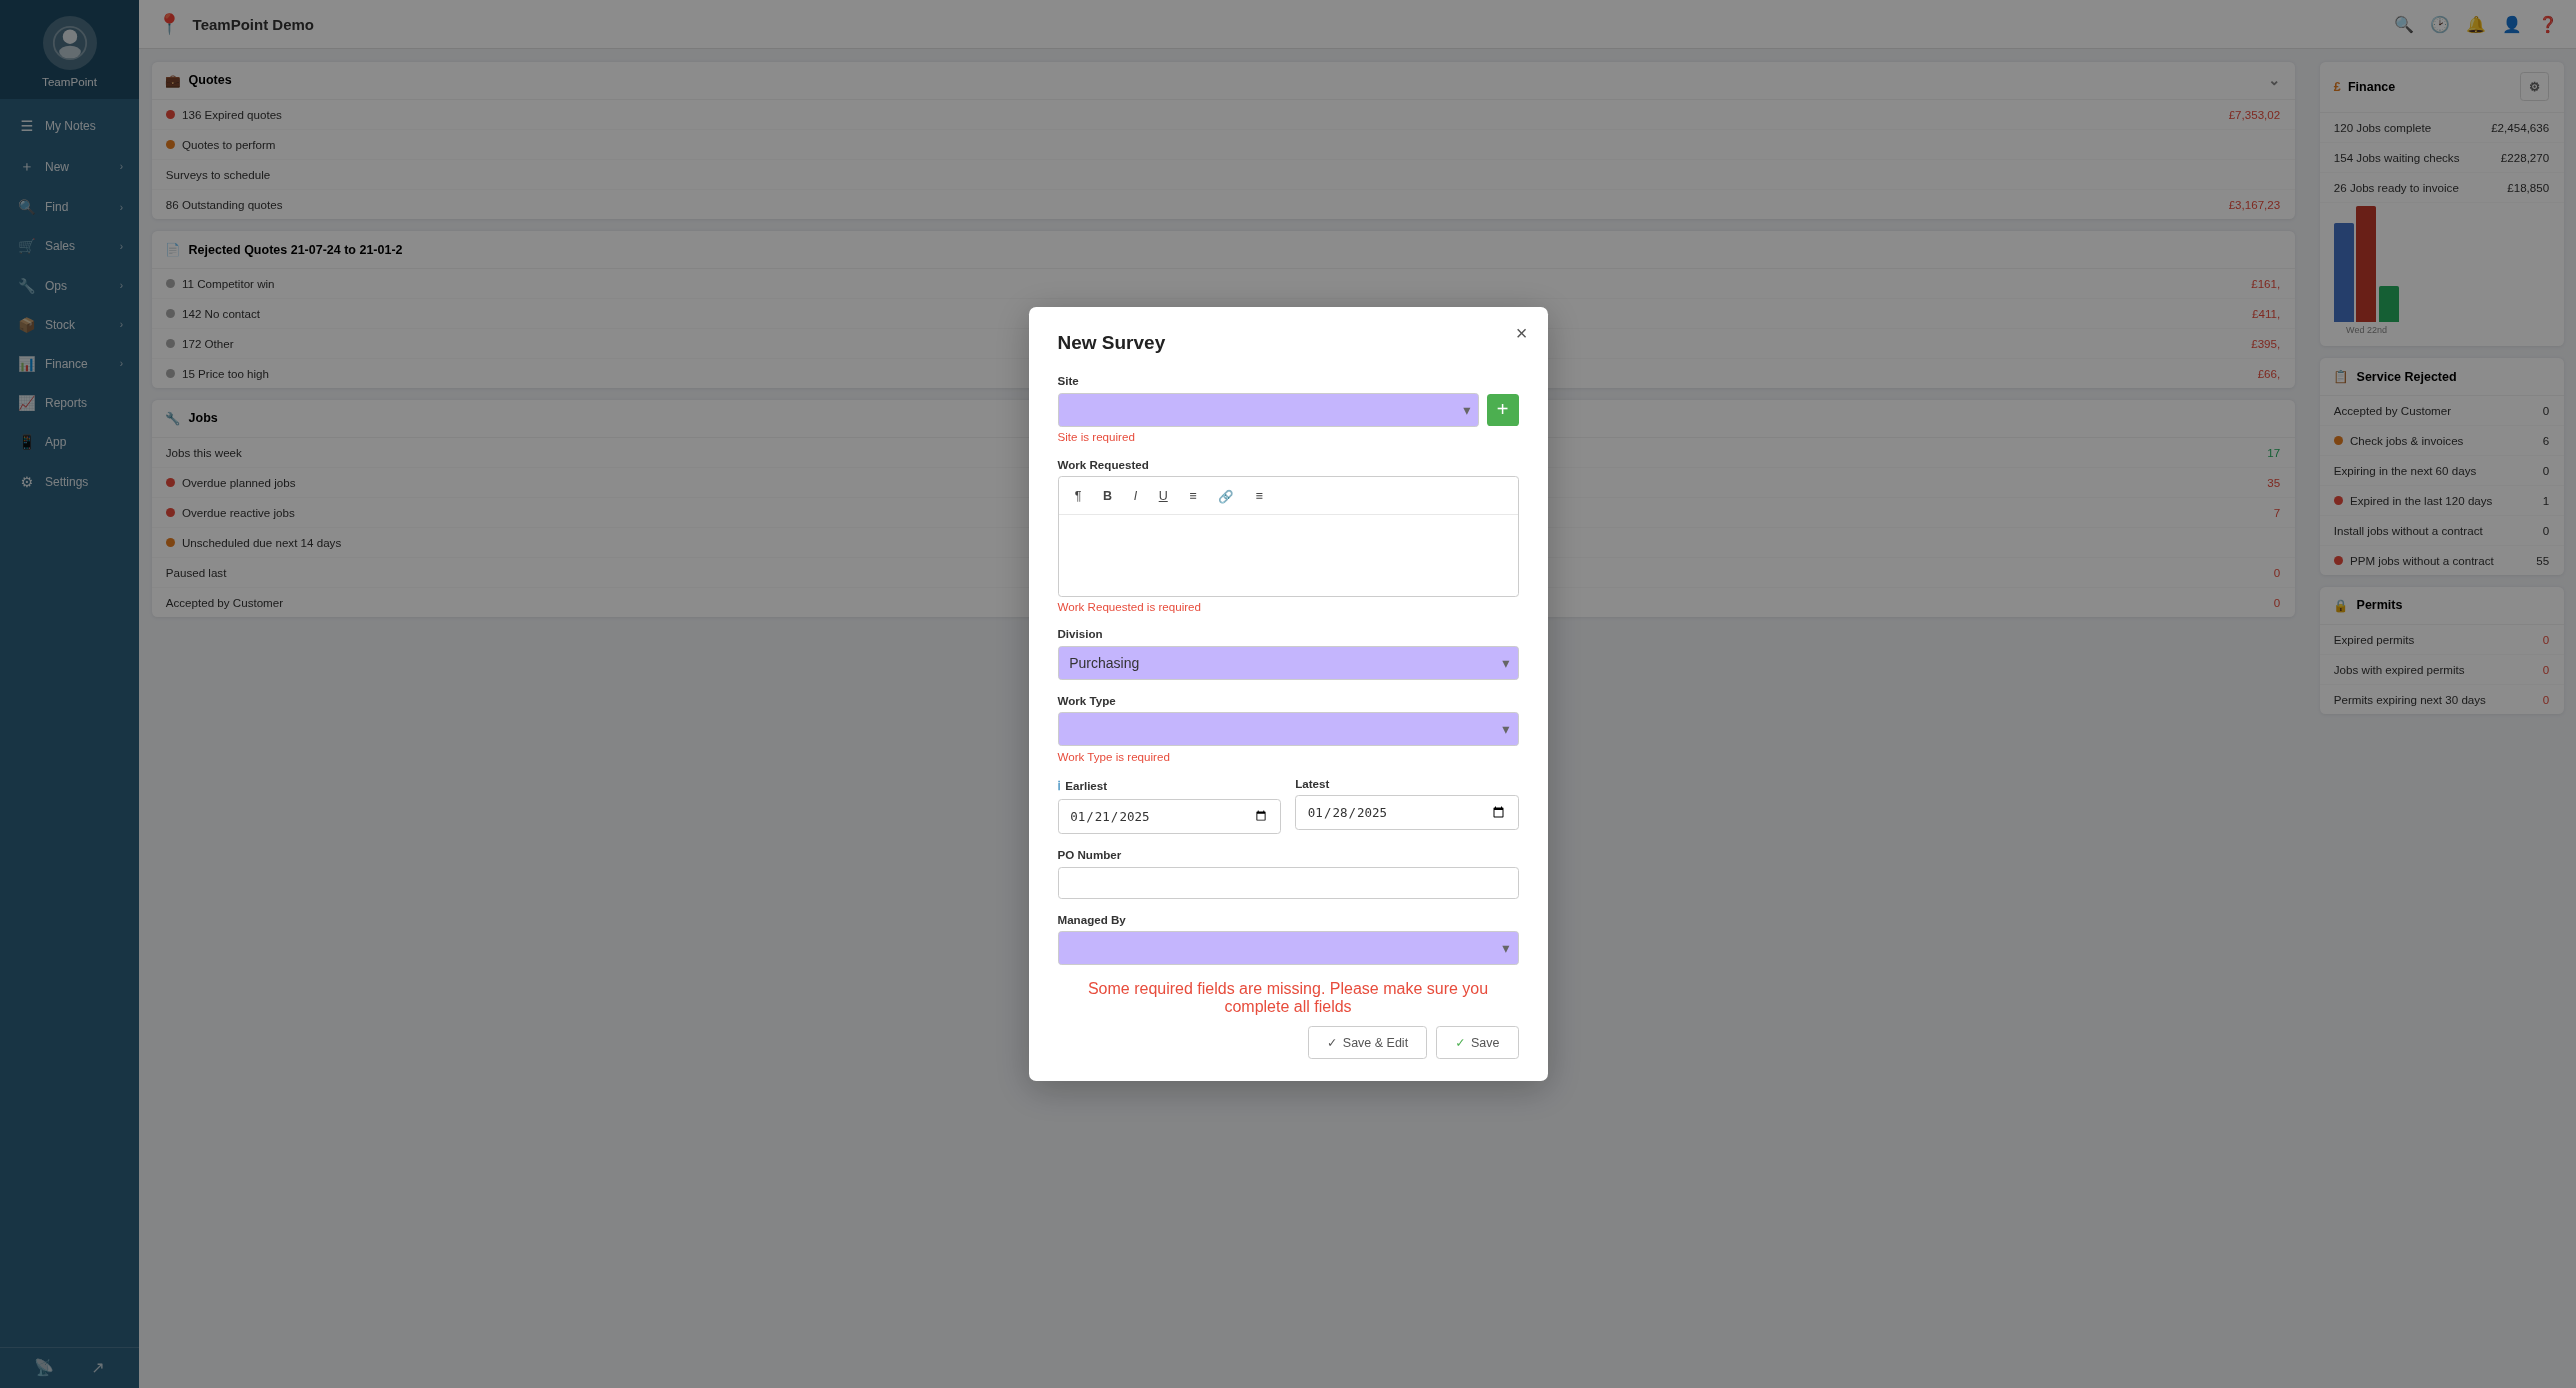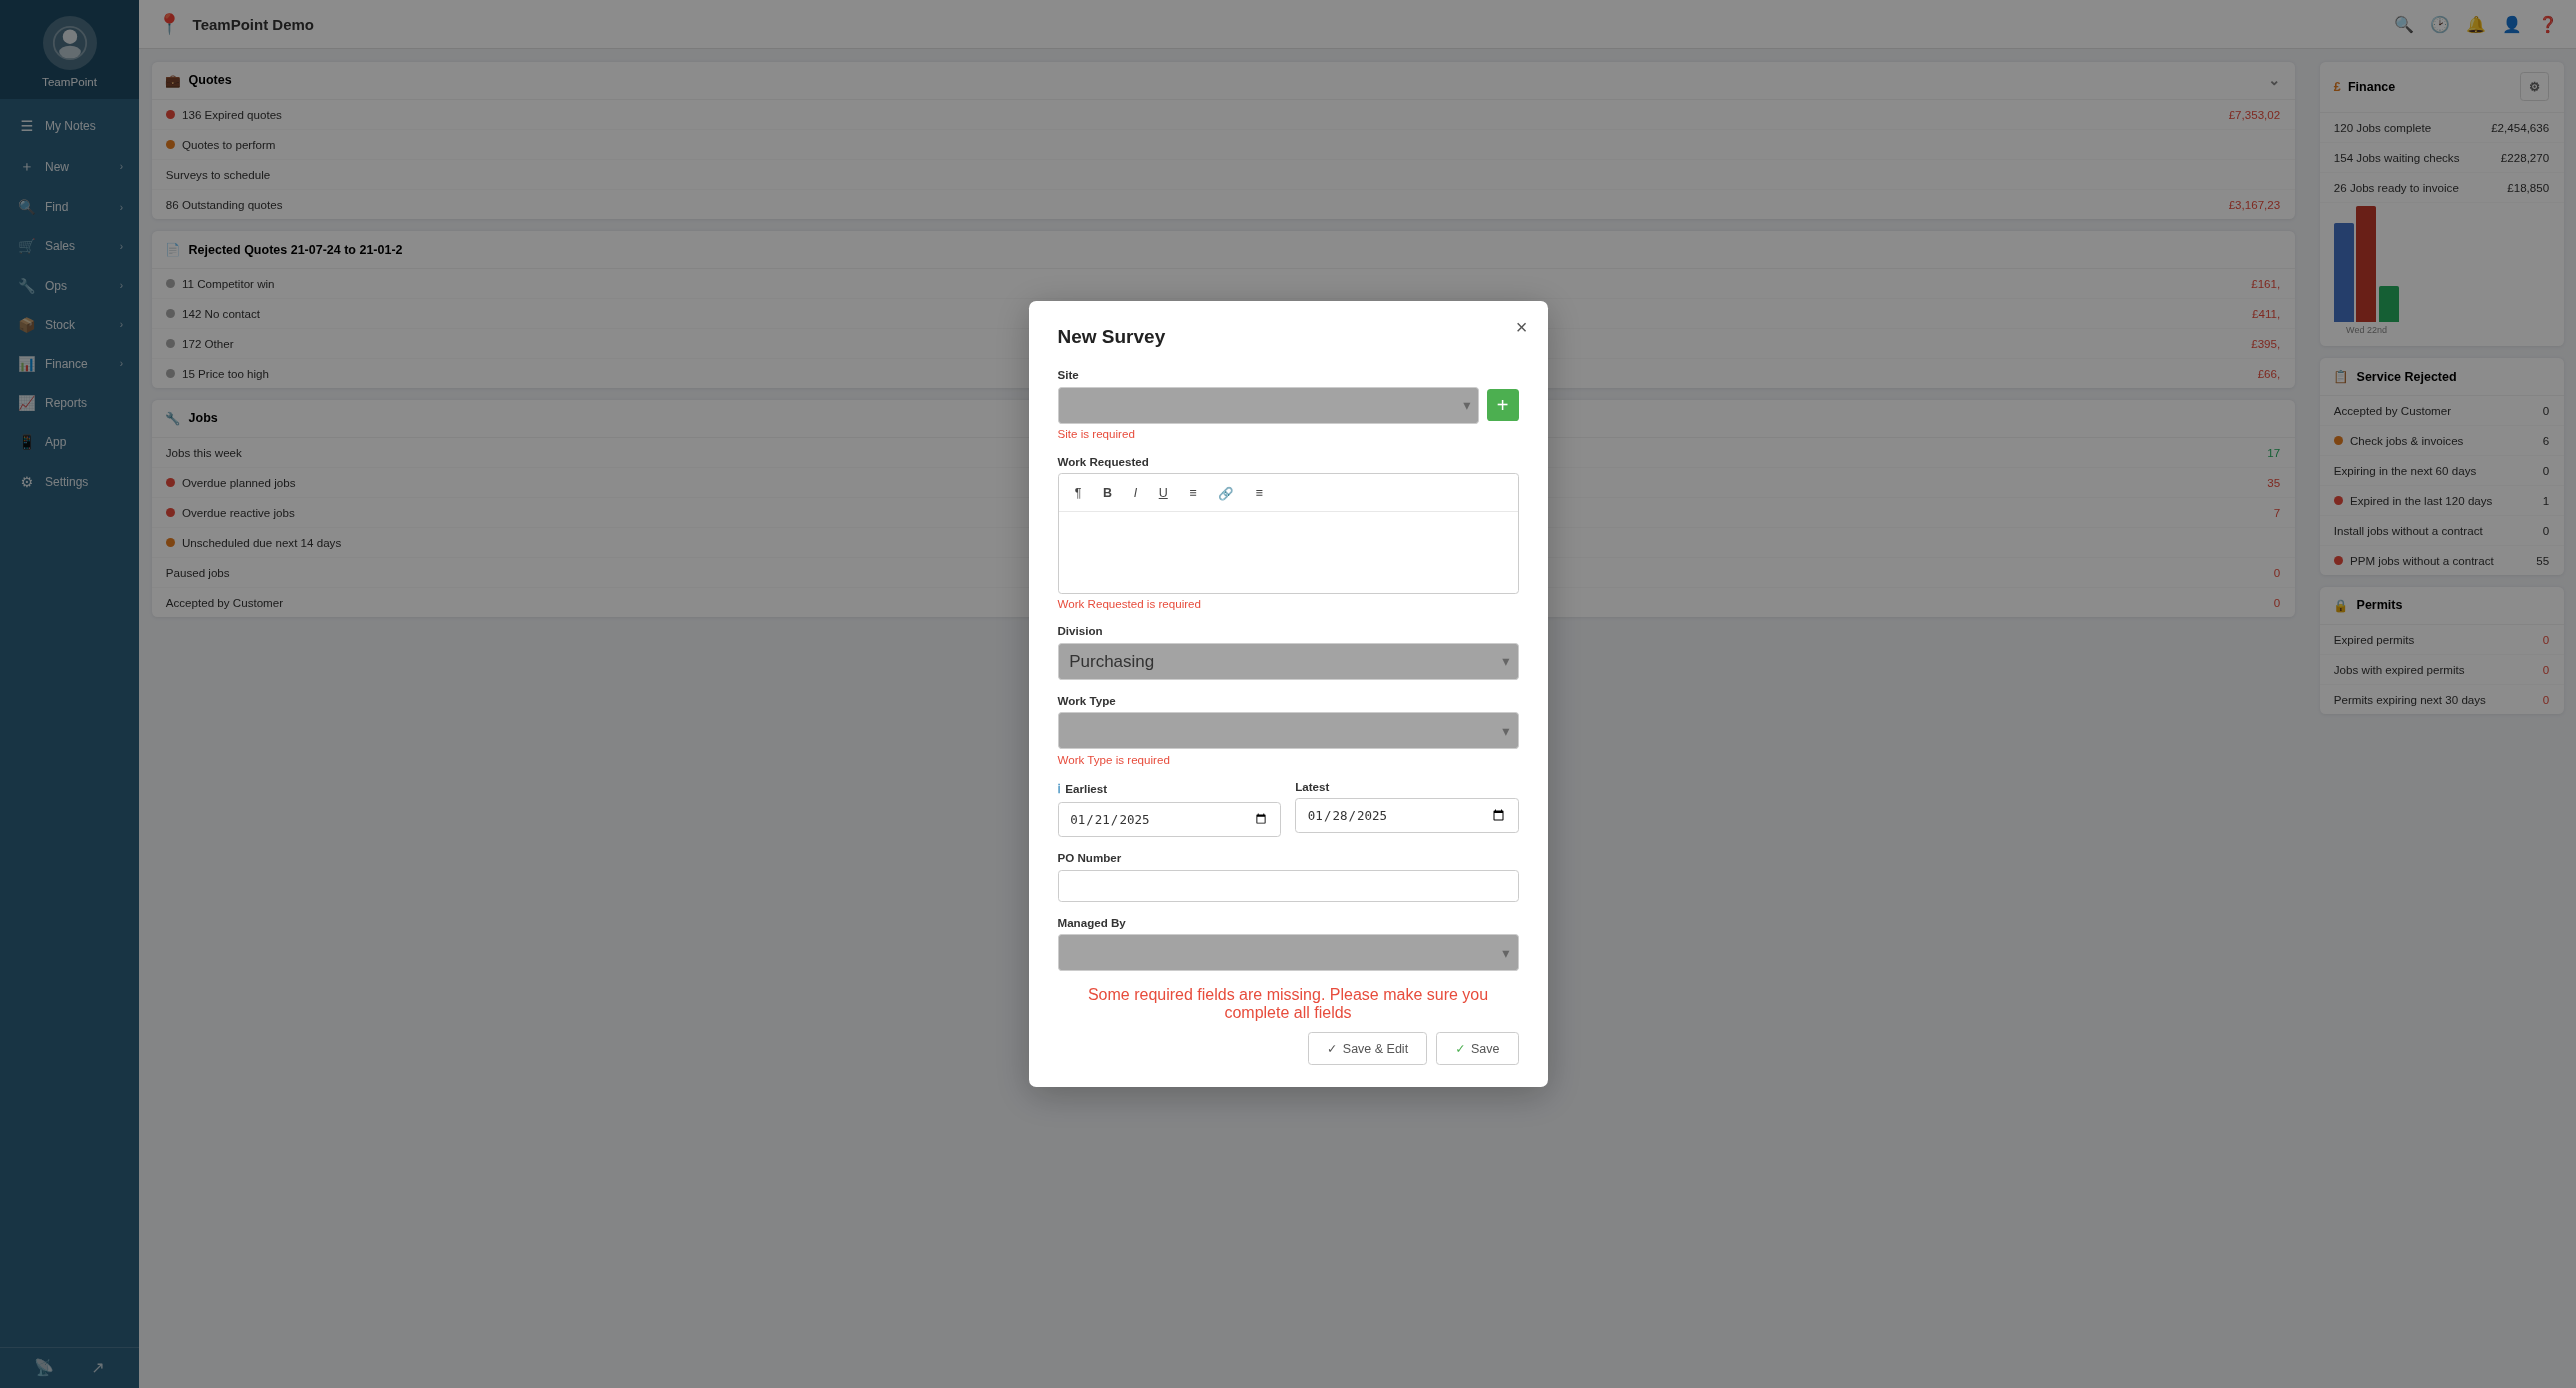--- a/index.html
+++ b/index.html
@@ -156,23 +156,23 @@
     .modal-title { font-size: 19px; font-weight: 700; color: #222; margin-bottom: 20px; }
     .modal-label { font-size: 11.6px; font-weight: 600; color: #333; margin-bottom: 5.4px; }
     .modal-field { margin-bottom: 14.3px; }
     .modal-input-row { display: flex; gap: 7.2px; align-items: center; }
     .modal-select-wrap { flex: 1; position: relative; }
     .modal-select {
       width: 100%;
       padding: 8px 32px 8px 10.7px;
       border: 0.9px solid #ccc;
       border-radius: 3.6px;
-      font-size: 17px;
+      font-size: 14px;
       appearance: none;
-      background: #a3a3a3;
+      background: #c4b5fd;
       color: #333;
       cursor: pointer;
     }
     .modal-select-arrow {
       position: absolute;
       right: 9px;
       top: 50%;
       transform: translateY(-50%);
       pointer-events: none;
       color: #666;
@@ -439,21 +439,21 @@
           <span class="dot dot-red"></span>
           <span class="row-label">Overdue reactive jobs</span>
           <span class="row-value">7</span>
         </div>
         <div class="panel-row">
           <span class="dot dot-orange"></span>
           <span class="row-label">Unscheduled due next 14 days</span>
           <span class="row-value orange"></span>
         </div>
         <div class="panel-row">
-          <span class="row-label">Paused jobs</span>
+          <span class="row-label">Paused last</span>
           <span class="row-value">0</span>
         </div>
         <div class="panel-row">
           <span class="row-label">Accepted by Customer</span>
           <span class="row-value">0</span>
         </div>
       </div>
     </div>
 
     <div class="right-panel">

